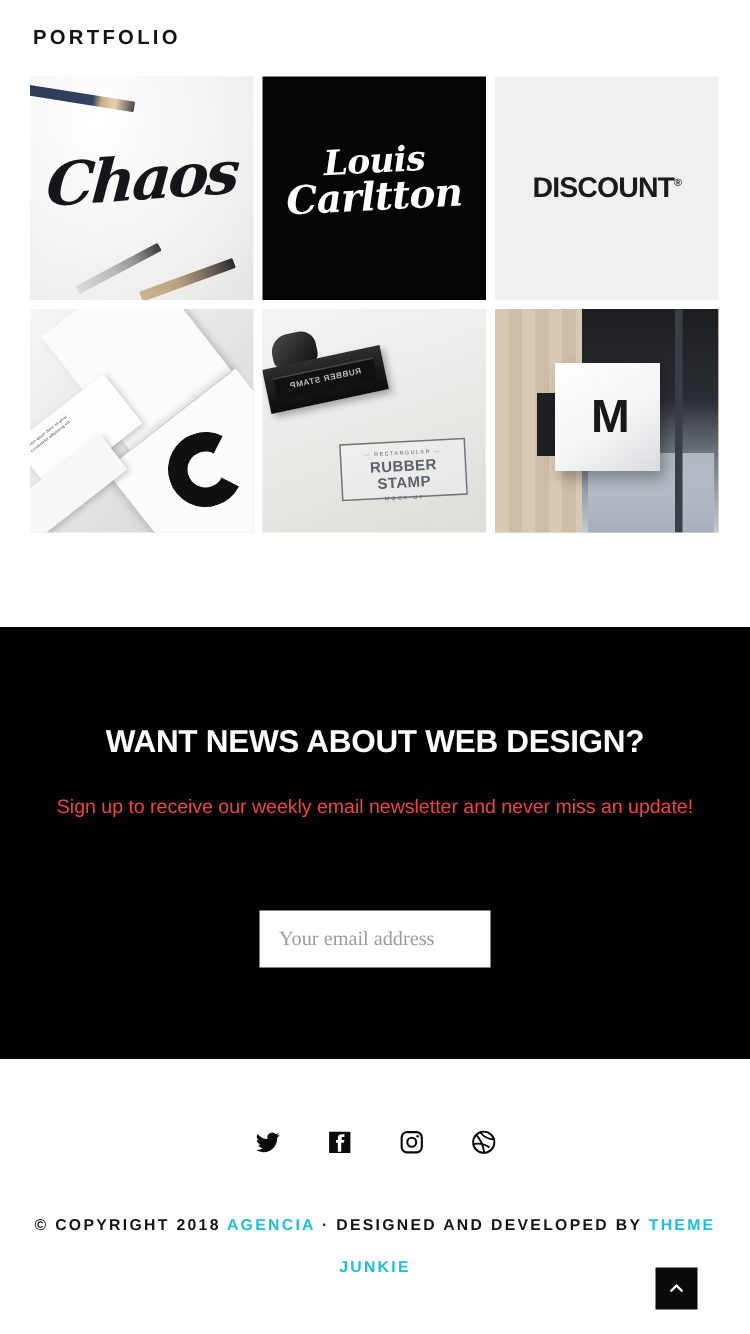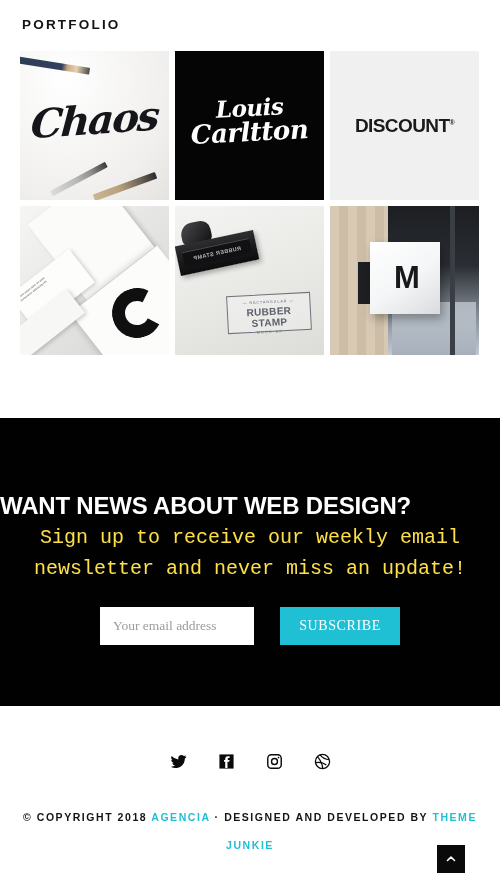--- a/index.html
+++ b/index.html
@@ -250,35 +250,35 @@
   .newsletter {
     position: absolute;
     left: 0; top: 418px;
     width: 500px;
     height: 288px;
     background: #010101;
   }
   .nl-title {
     position: absolute;
     left: 0; right: 0; top: 62px;
+    text-align: center;
     color: #ffffff;
-    font-size: 24px;
+    font-size: 21px;
     font-weight: bold;
     letter-spacing: -0.2px;
     line-height: 30px;
     font-family: "Liberation Sans", sans-serif;
-    margin-top: 11px;
   }
   .nl-sub {
     position: absolute;
     left: 22px; right: 22px; top: 104px;
     text-align: center;
-    color: #fde047;
-    font-family: Liberation Mono, monospace;
-    font-size: 20px;
+    color: #ef4444;
+    font-family: Liberation Sans, sans-serif;
+    font-size: 13px;
     line-height: 31px;
   }
   .nl-form {
     position: absolute;
     left: 0; right: 0; top: 189px;
     display: flex;
     justify-content: center;
     align-items: stretch;
     gap: 26px;
   }
@@ -413,21 +413,20 @@
     </span>
   </a>
 
 </div>
 
 <section class="newsletter">
   <h2 class="nl-title">WANT NEWS ABOUT WEB DESIGN?</h2>
   <p class="nl-sub">Sign up to receive our weekly email newsletter and never miss an update!</p>
   <form class="nl-form">
     <input class="nl-input" type="email" placeholder="Your email address" style="">
-    <button class="nl-btn" type="submit">SUBSCRIBE</button>
   </form>
 </section>
 
 <div class="social">
   <a href="#">
     <svg width="17" height="17" viewBox="0 0 24 24" fill="currentColor" aria-hidden="true">
       <path d="M23 4.9c-.8.4-1.7.6-2.6.8.9-.6 1.6-1.5 2-2.5-.9.5-1.9.9-2.9 1.1A4.5 4.5 0 0 0 11.7 8c0 .4 0 .7.1 1A12.9 12.9 0 0 1 2.4 4.2a4.6 4.6 0 0 0 1.4 6.1c-.8 0-1.5-.2-2.1-.6 0 2.2 1.5 4 3.6 4.5-.4.1-.8.2-1.2.2-.3 0-.6 0-.9-.1a4.5 4.5 0 0 0 4.2 3.1 9.1 9.1 0 0 1-5.6 1.9H1a12.8 12.8 0 0 0 7 2c8.3 0 12.9-6.9 12.9-12.9v-.6c.9-.6 1.6-1.4 2.1-2.3z"></path>
     </svg>
   </a>
   <a href="#">

